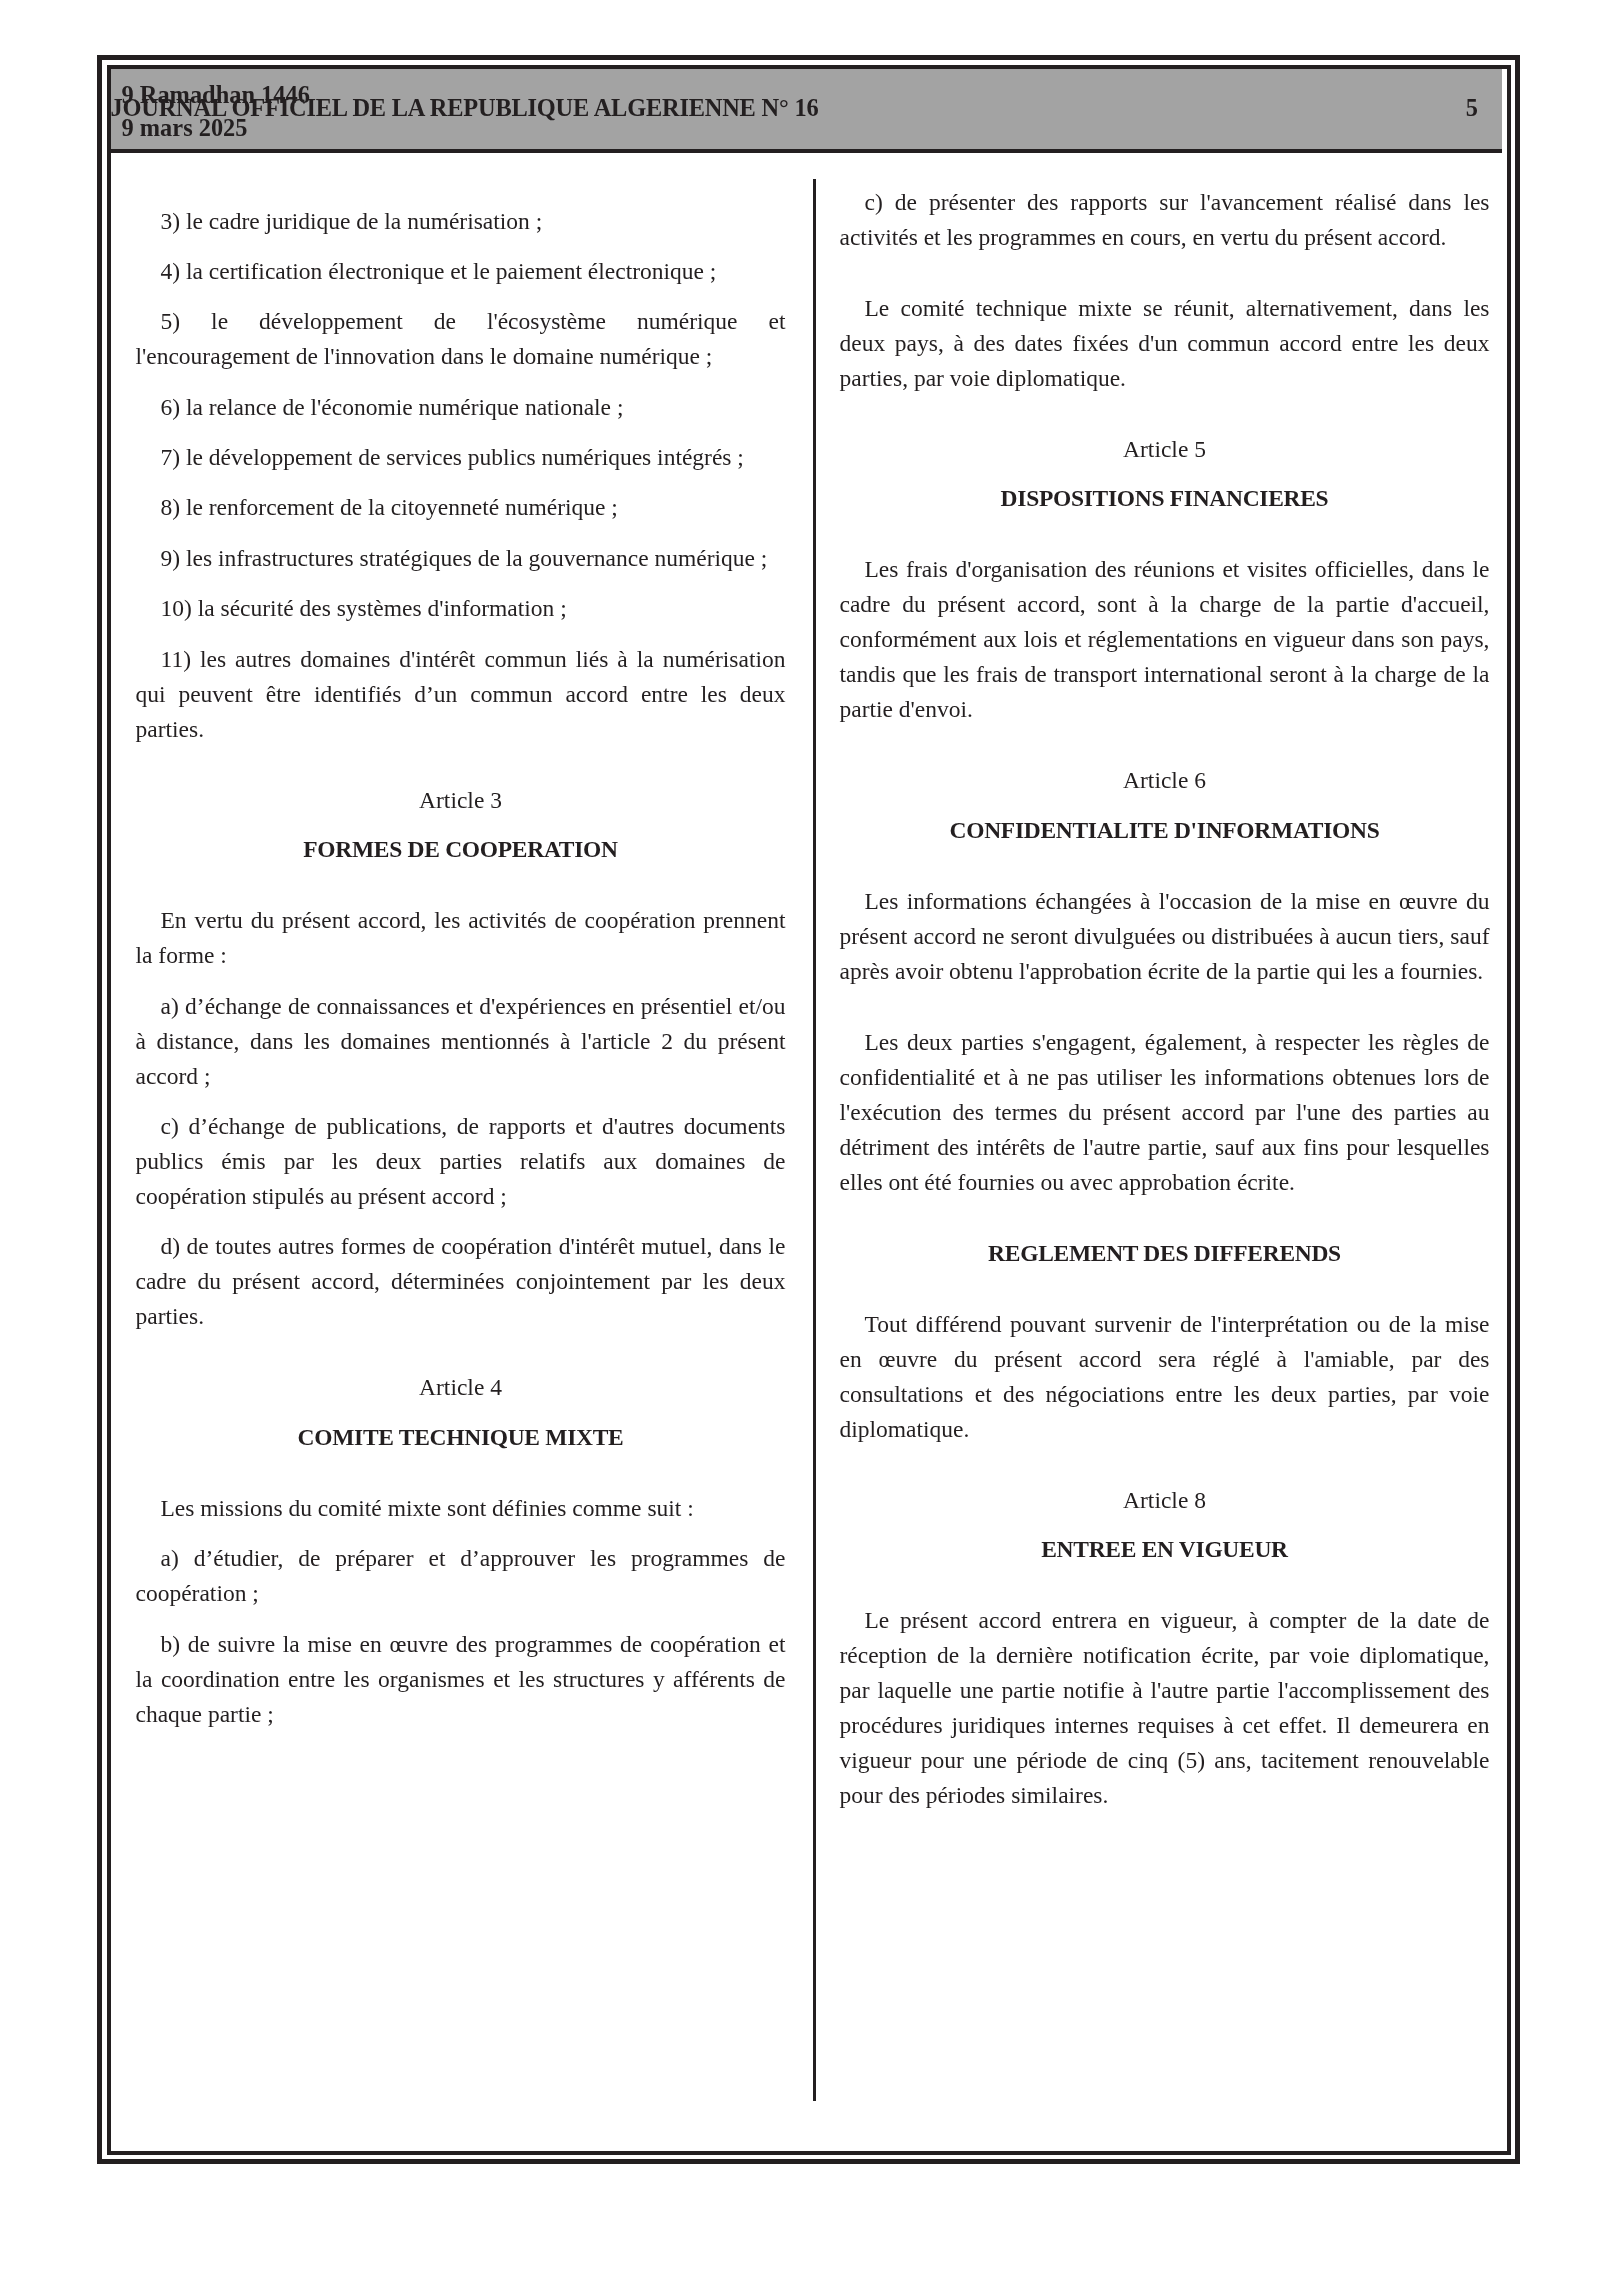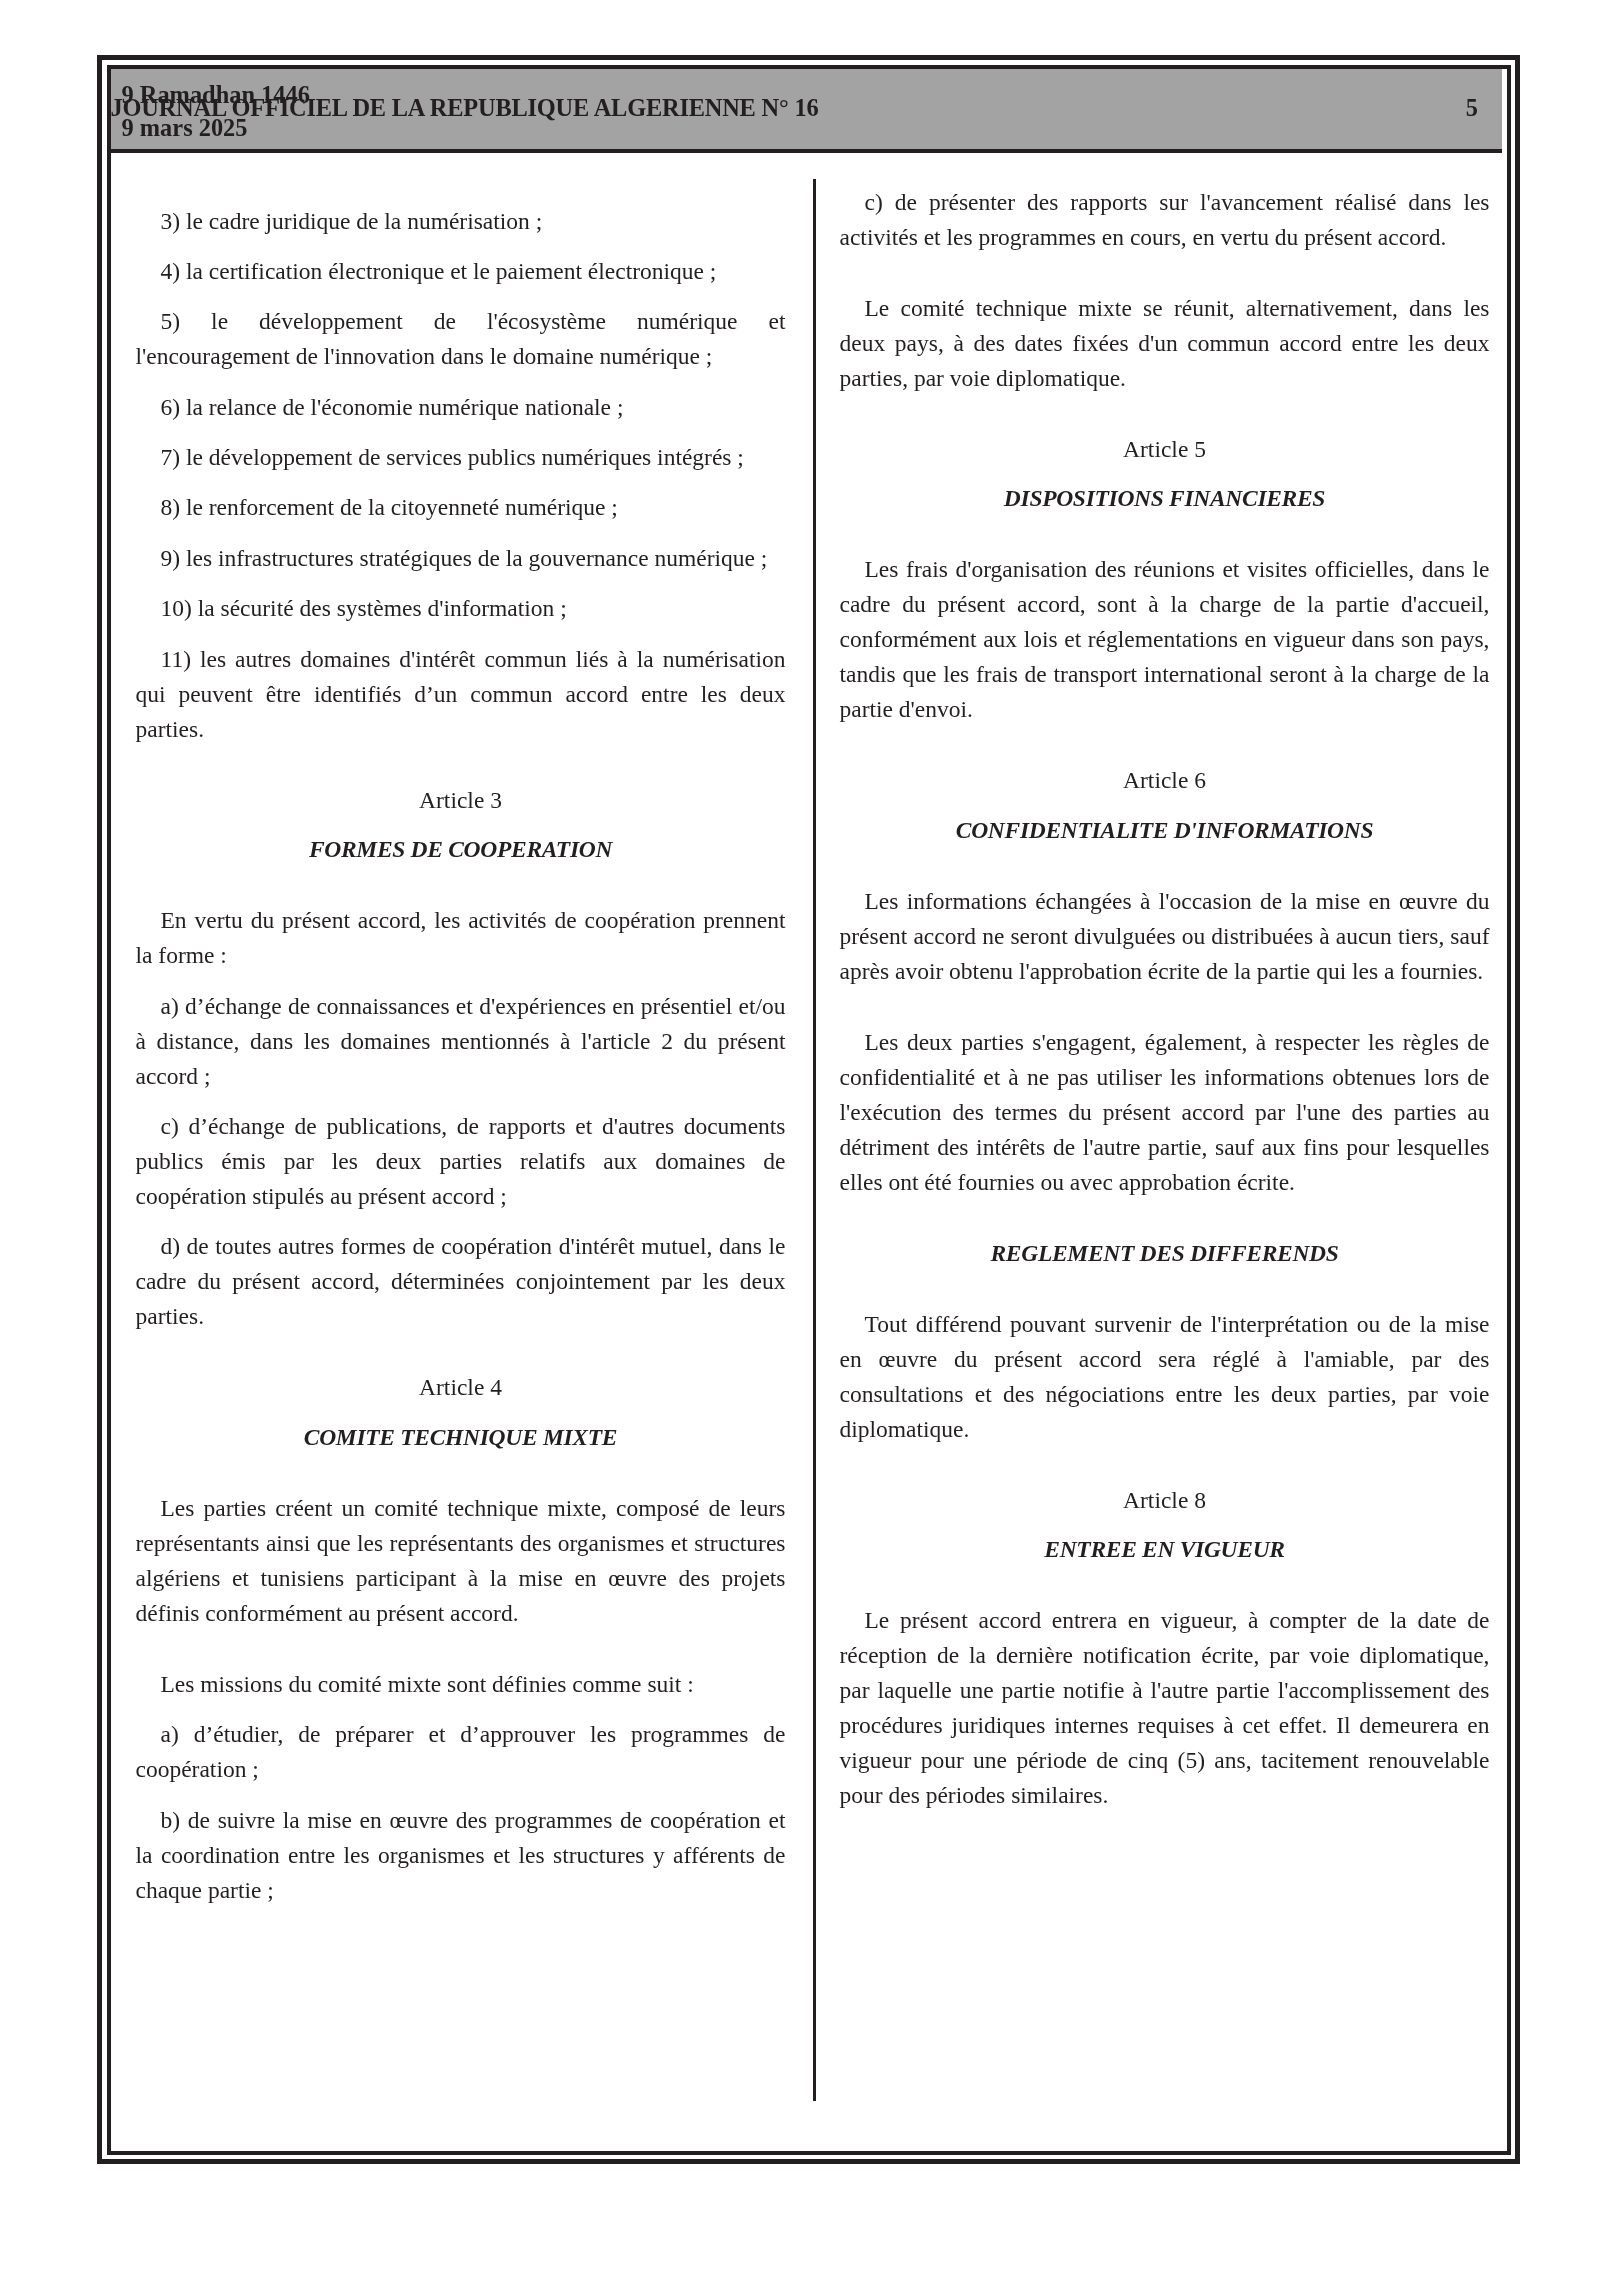--- a/index.html
+++ b/index.html
@@ -10,21 +10,21 @@
   .hdr-left { position: absolute; left: 11px; top: 9px; font-weight: bold; font-size: 24.4px; line-height: 33px; }
   .hdr-title { position: absolute; left: 0; right: 0; top: 25px; text-align: left; font-weight: bold; font-size: 24.4px; letter-spacing: -0.2px; }
   .hdr-page { position: absolute; right: 23.5px; top: 25px; font-weight: bold; font-size: 24.4px; }
   .divider { position: absolute; left: 702px; top: 110px; width: 3.6px; height: 1922px; background: #231f20; }
   .col { position: absolute; top: 116px; width: 650px; font-size: 23.5px; line-height: 35px; }
   .col.left { left: 25px; margin-top: 19px; }
   .col.right { left: 729px; }
   p { margin: 0 0 15.4px 0; text-align: justify; text-indent: 25px; }
   p.gap { margin-bottom: 36px; }
   .art-num { text-align: center; margin: 0 0 14.5px 0; text-indent: 0; }
-  .art-title { text-align: center; font-weight: bold; margin: 0 0 36px 0; text-indent: 0; letter-spacing: -0.3px; font-style: italic; }
+  .art-title { text-align: center; font-weight: bold; margin: 0 0 36px 0; text-indent: 0; letter-spacing: -0.3px; }
 </style>
 </head>
 <body>
 
 <div class="outer-frame">
   <div class="inner-frame">
 
     <div class="header">
       <div class="hdr-left">
         <div>9 Ramadhan 1446</div>
@@ -49,21 +49,20 @@
 
       <div class="art-num">Article 3</div>
       <div class="art-title">FORMES DE COOPERATION</div>
       <p>En vertu du présent accord, les activités de coopération prennent la forme :</p>
       <p>a) d’échange de connaissances et d'expériences en présentiel et/ou à distance, dans les domaines mentionnés à l'article 2 du présent accord ;</p>
       <p>c) d’échange de publications, de rapports et d'autres documents publics émis par les deux parties relatifs aux domaines de coopération stipulés au présent accord ;</p>
       <p class="gap">d) de toutes autres formes de coopération d'intérêt mutuel, dans le cadre du présent accord, déterminées conjointement par les deux parties.</p>
 
       <div class="art-num">Article 4</div>
       <div class="art-title">COMITE TECHNIQUE MIXTE</div>
-      <p class="gap">Les parties créent un comité technique mixte, composé de leurs représentants ainsi que les représentants des organismes et structures algériens et tunisiens participant à la mise en œuvre des projets définis conformément au présent accord.</p>
       <p>Les missions du comité mixte sont définies comme suit :</p>
       <p>a) d’étudier, de préparer et d’approuver les programmes de coopération ;</p>
       <p>b) de suivre la mise en œuvre des programmes de coopération et la coordination entre les organismes et les structures y afférents de chaque partie ;</p>
     </div>
 
     <div class="col right">
       <p class="gap">c) de présenter des rapports sur l'avancement réalisé dans les activités et les programmes en cours, en vertu du présent accord.</p>
       <p class="gap">Le comité technique mixte se réunit, alternativement, dans les deux pays, à des dates fixées d'un commun accord entre les deux parties, par voie diplomatique.</p>
 
       <div class="art-num">Article 5</div>

